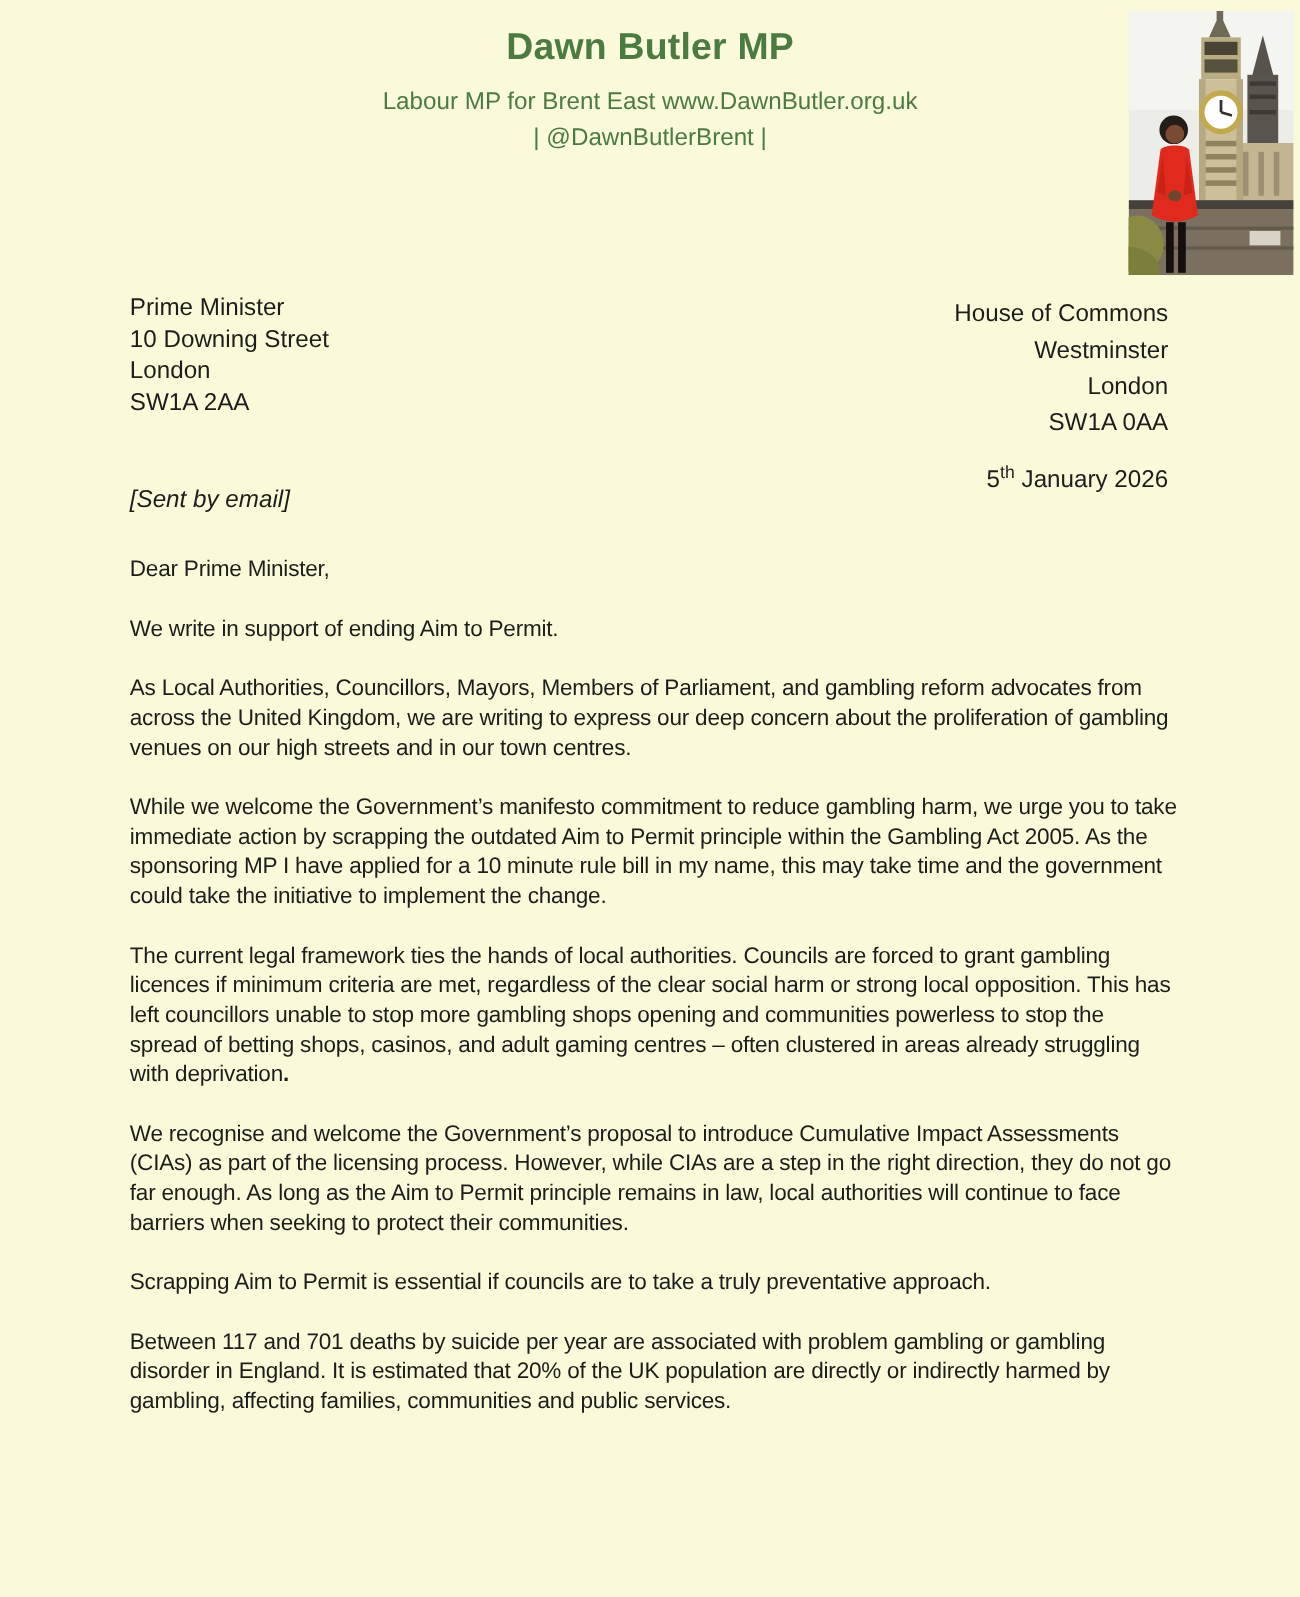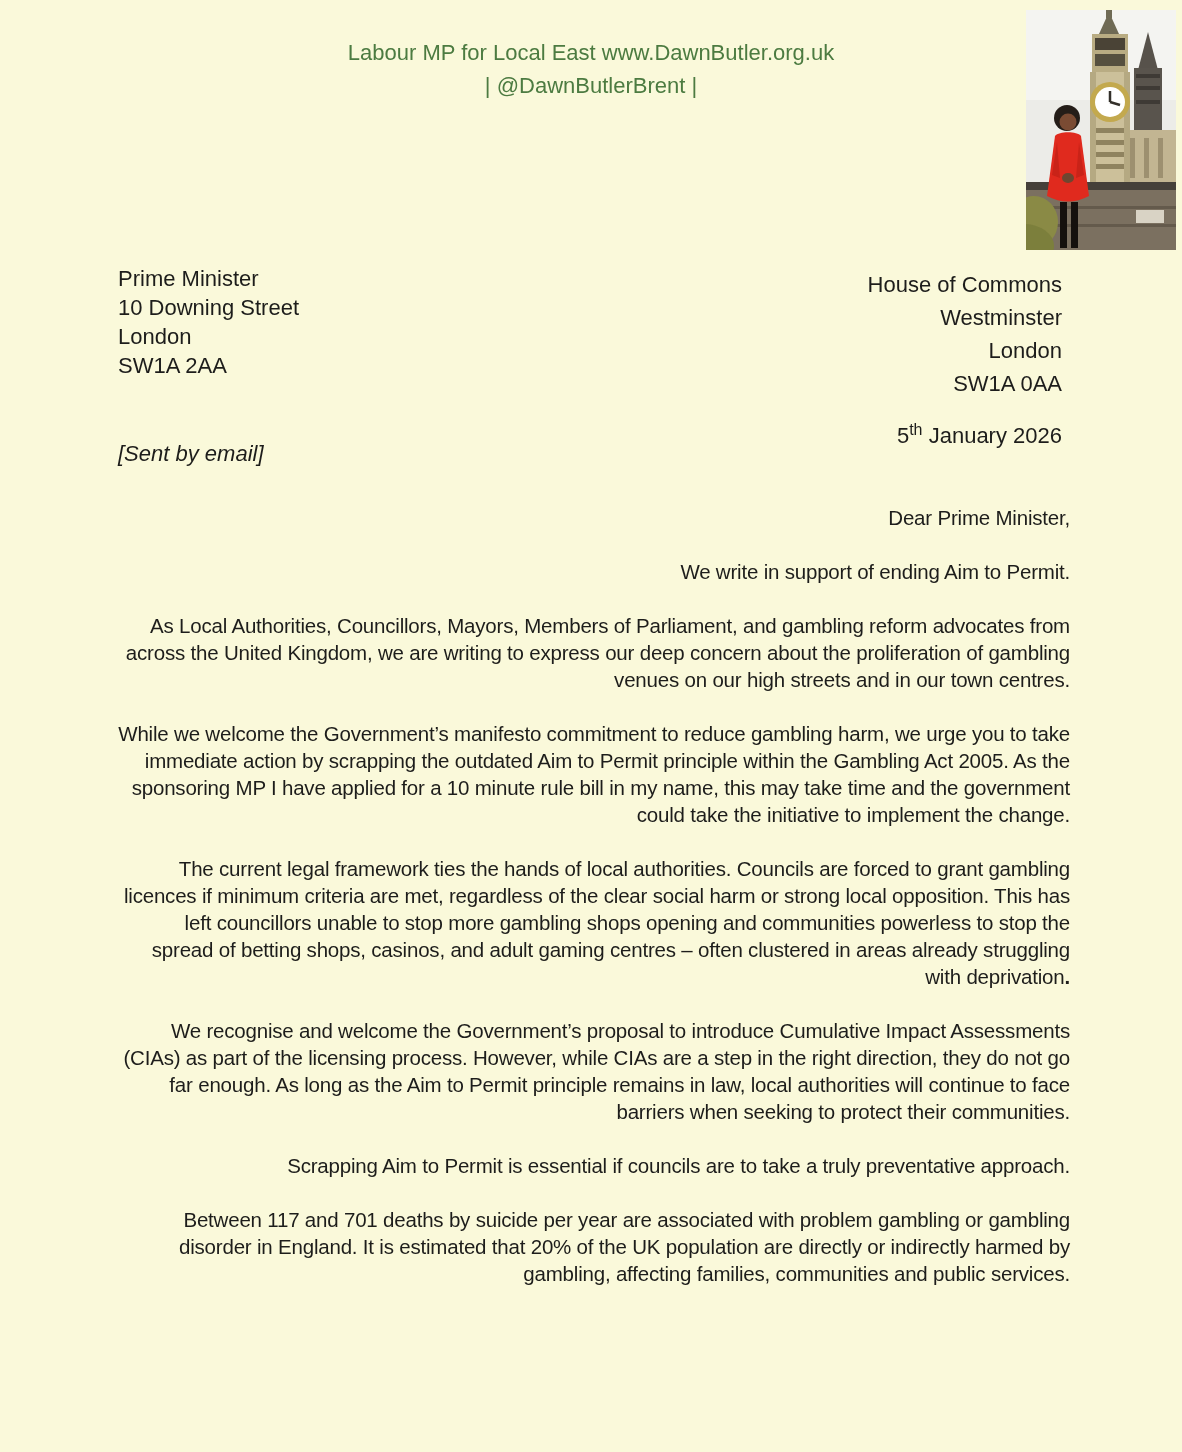--- a/index.html
+++ b/index.html
@@ -76,31 +76,32 @@
   
   .letter-body {
     position: absolute;
     left: 118px;
     top: 504px;
     width: 952px;
     font-size: 20.5px;
     line-height: 27px;
     letter-spacing: -0.2px;
   }
-  .letter-body p { margin: 0 0 27px 0; text-align: right; }
+  .letter-body p { margin: 0 0 27px 0; }
   .bold-period { font-weight: 700; }
 </style>
 </head>
 <body>
 
 <div class="page">
 
   <div class="letterhead">
+    <div class="title">Dawn Butler MP</div>
     <div class="subtitle">
-      <div>Labour MP for Local East www.DawnButler.org.uk</div>
+      <div>Labour MP for Brent East www.DawnButler.org.uk</div>
       <div>| @DawnButlerBrent |</div>
     </div>
   </div>
 
   <svg class="portrait" viewBox="0 0 150 240" xmlns="http://www.w3.org/2000/svg">
 
     <rect x="0" y="0" width="150" height="240" fill="#ECECE8"></rect>
     <rect x="0" y="0" width="150" height="90" fill="#F4F4F1"></rect>
 
     <g>

